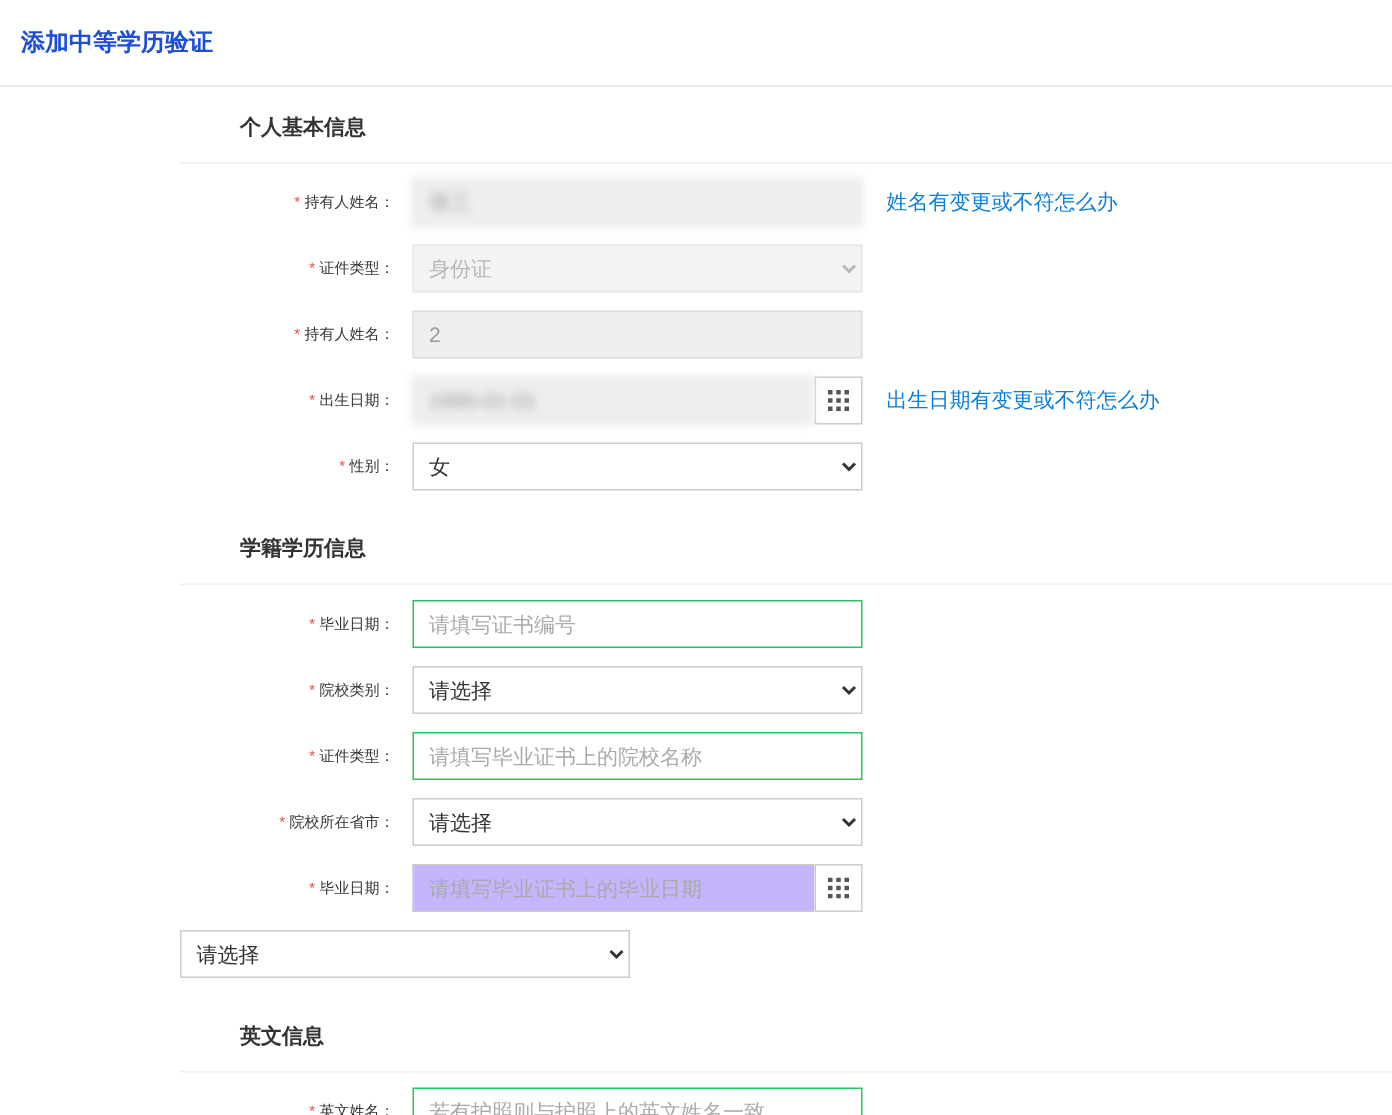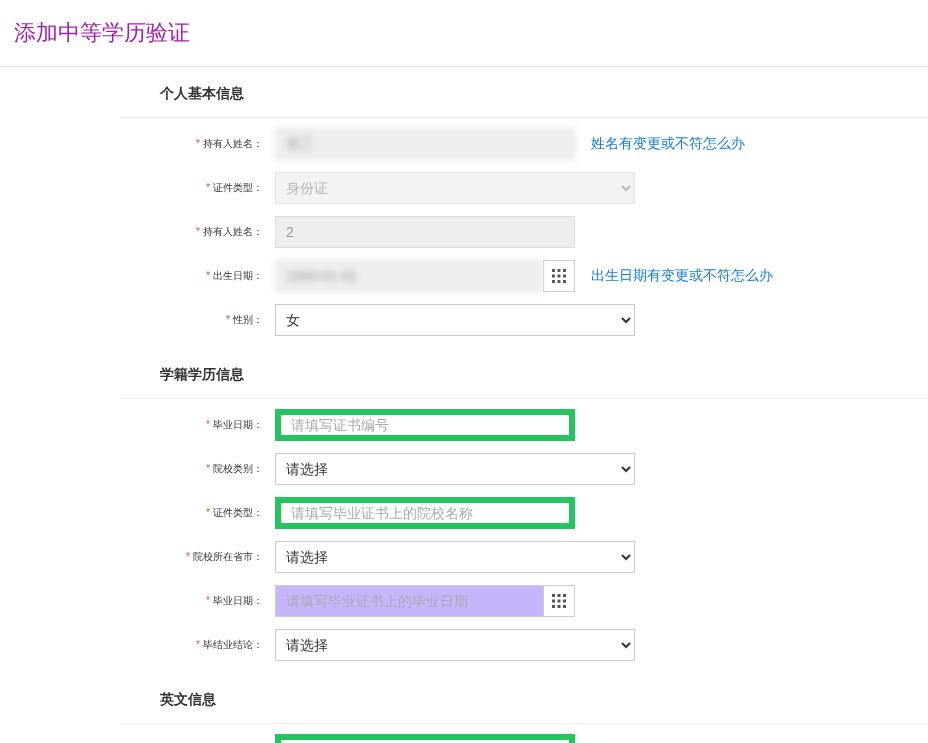--- a/index.html
+++ b/index.html
@@ -10,23 +10,23 @@
     body {
       font-family: "Microsoft YaHei", "PingFang SC", Arial, sans-serif;
       font-size: 14px;
       color: #333;
       background: #fff;
     }
     .container {
       width: 928px;
     }
     .page-title {
-      font-size: 22px;
-      font-weight: normal;
-      color: #a21caf;
+      font-size: 16px;
+      font-weight: bold;
+      color: #1d4ed8;
       padding: 18px 14px 18px;
     }
     .divider-top {
       border-top: 1px solid #e5e5e5;
       margin-bottom: 0;
     }
     .section {
       padding: 0 0 0 120px;
     }
     .section-title {
@@ -53,36 +53,36 @@
       font-size: 10px;
     }
     .required-mark {
       color: #e74c3c;
       margin-right: 3px;
     }
     .form-input {
       width: 300px;
       height: 32px;
       padding: 4px 10px;
-      border: 6px solid #22c55e;
+      border: 1px solid #22c55e;
       font-size: 14px;
       color: #1d4ed8;
       background: #fff;
       outline: none;
     }
     .form-input.readonly {
       background: #eeeeee;
       color: #999;
       border: 1px solid #ddd;
     }
     .form-input::placeholder {
       color: #aaa;
     }
     .form-select {
-      width: 360px;
+      width: 300px;
       height: 32px;
       padding: 4px 6px;
       border: 1px solid #ccc;
       font-size: 14px;
       color: #333;
       background: #fff;
       outline: none;
     }
     .form-select.readonly {
       background: #eeeeee;
@@ -267,23 +267,20 @@
               <rect x="0" y="11" width="3" height="3" fill="#555"></rect>
               <rect x="5.5" y="11" width="3" height="3" fill="#555"></rect>
               <rect x="11" y="11" width="3" height="3" fill="#555"></rect>
             </svg>
           </span>
         </div>
       </div>
     </div>
 
     <div class="form-row">
-      <label class="form-label">
-        <span class="required-mark">*</span><span>毕结业结论：</span>
-      </label>
       <select class="form-select">
         <option>请选择</option>
       </select>
     </div>
   </div>
 
   <div class="section">
     <div class="section-title">英文信息</div>
     <div class="section-divider"></div>
 

